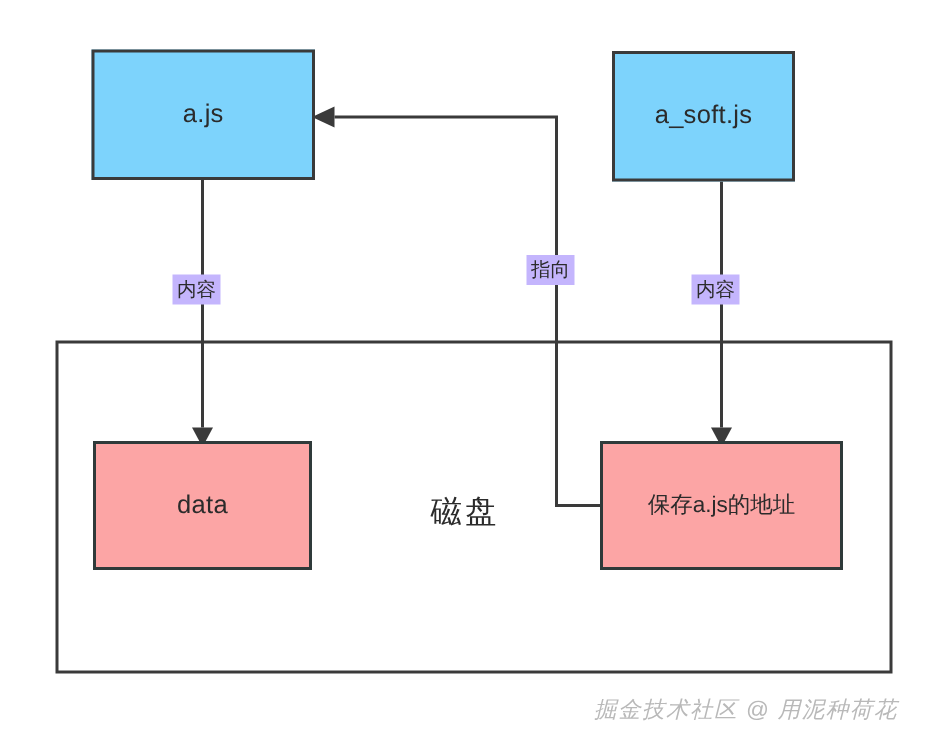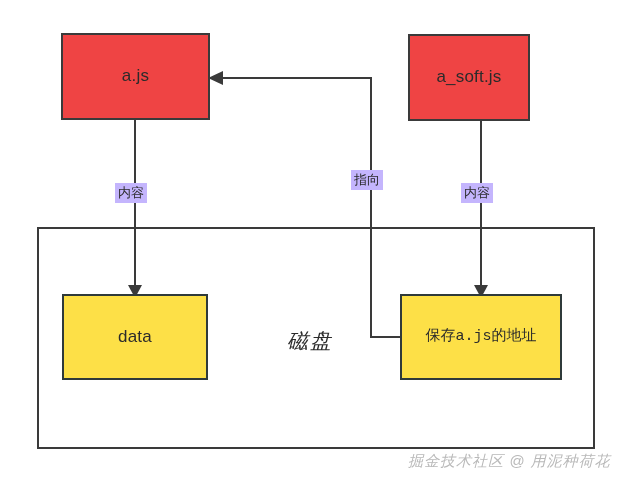--- a/index.html
+++ b/index.html
@@ -27,38 +27,37 @@
   }
   .node-box {
     position: absolute;
     box-sizing: border-box;
     display: flex;
     align-items: center;
     justify-content: center;
     text-align: center;
   }
   .node-white {
-    background: #ef4444;
+    background: #7dd3fc;
     border: 2px solid #3a3a3a;
   }
   .node-cyan {
-    background: #fde047;
+    background: #fca5a5;
     border: 2px solid #2f3a3a;
   }
   .node-label {
     font-size: 17px;
     color: #2b2b2b;
     line-height: 1.2;
     letter-spacing: 0.2px;
   }
   .node-label-cjk {
     font-size: 15px;
     color: #2b2b2b;
     line-height: 1.2;
-    font-family: Liberation Mono, monospace;
   }
   .edge-label {
     position: absolute;
     font-size: 13px;
     color: #2b2b2b;
     background: #c4b5fd;
     padding: 1px 3px;
     white-space: nowrap;
     text-align: center;
   }
@@ -109,21 +108,21 @@
       <path d="M 474 285 L 488 285 L 481 298 z" fill="#3a3a3a"></path>
     </g>
 
     <g>
       <path d="M 400 337 L 371 337 L 371 78 L 223 78" fill="none" stroke="#3a3a3a" stroke-width="2"></path>
       <path d="M 223 71 L 223 85 L 208 78 z" fill="#3a3a3a"></path>
     </g>
   </svg>
 
   <div class="disk-rect" style="left:37px; top:227px; width:558px; height:222px;"></div>
-  <div class="region-label" style="left:287px; top:327px;font-style:italic;">磁盘</div>
+  <div class="region-label" style="left:287px; top:327px;">磁盘</div>
 
   <div class="node-box node-white" style="left:61px; top:33px; width:149px; height:87px;">
     <span class="node-label">a.js</span>
   </div>
 
   <div class="node-box node-white" style="left:408px; top:34px; width:122px; height:87px;">
     <span class="node-label">a_soft.js</span>
   </div>
 
   <div class="node-box node-cyan" style="left:62px; top:294px; width:146px; height:86px;">
@@ -133,15 +132,15 @@
   <div class="node-box node-cyan" style="left:400px; top:294px; width:162px; height:86px;">
     <span class="node-label-cjk">保存a.js的地址</span>
   </div>
 
   <div class="edge-label" style="left:115px; top:183px;">内容</div>
 
   <div class="edge-label" style="left:461px; top:183px;">内容</div>
 
   <div class="edge-label" style="left:351px; top:170px;">指向</div>
 
-  <div class="watermark" style="left:396px; top:452px;margin-left:12px;">掘金技术社区 @ 用泥种荷花</div>
+  <div class="watermark" style="left:396px; top:464px;">掘金技术社区 @ 用泥种荷花</div>
 
 </div>
 
 </body></html>

